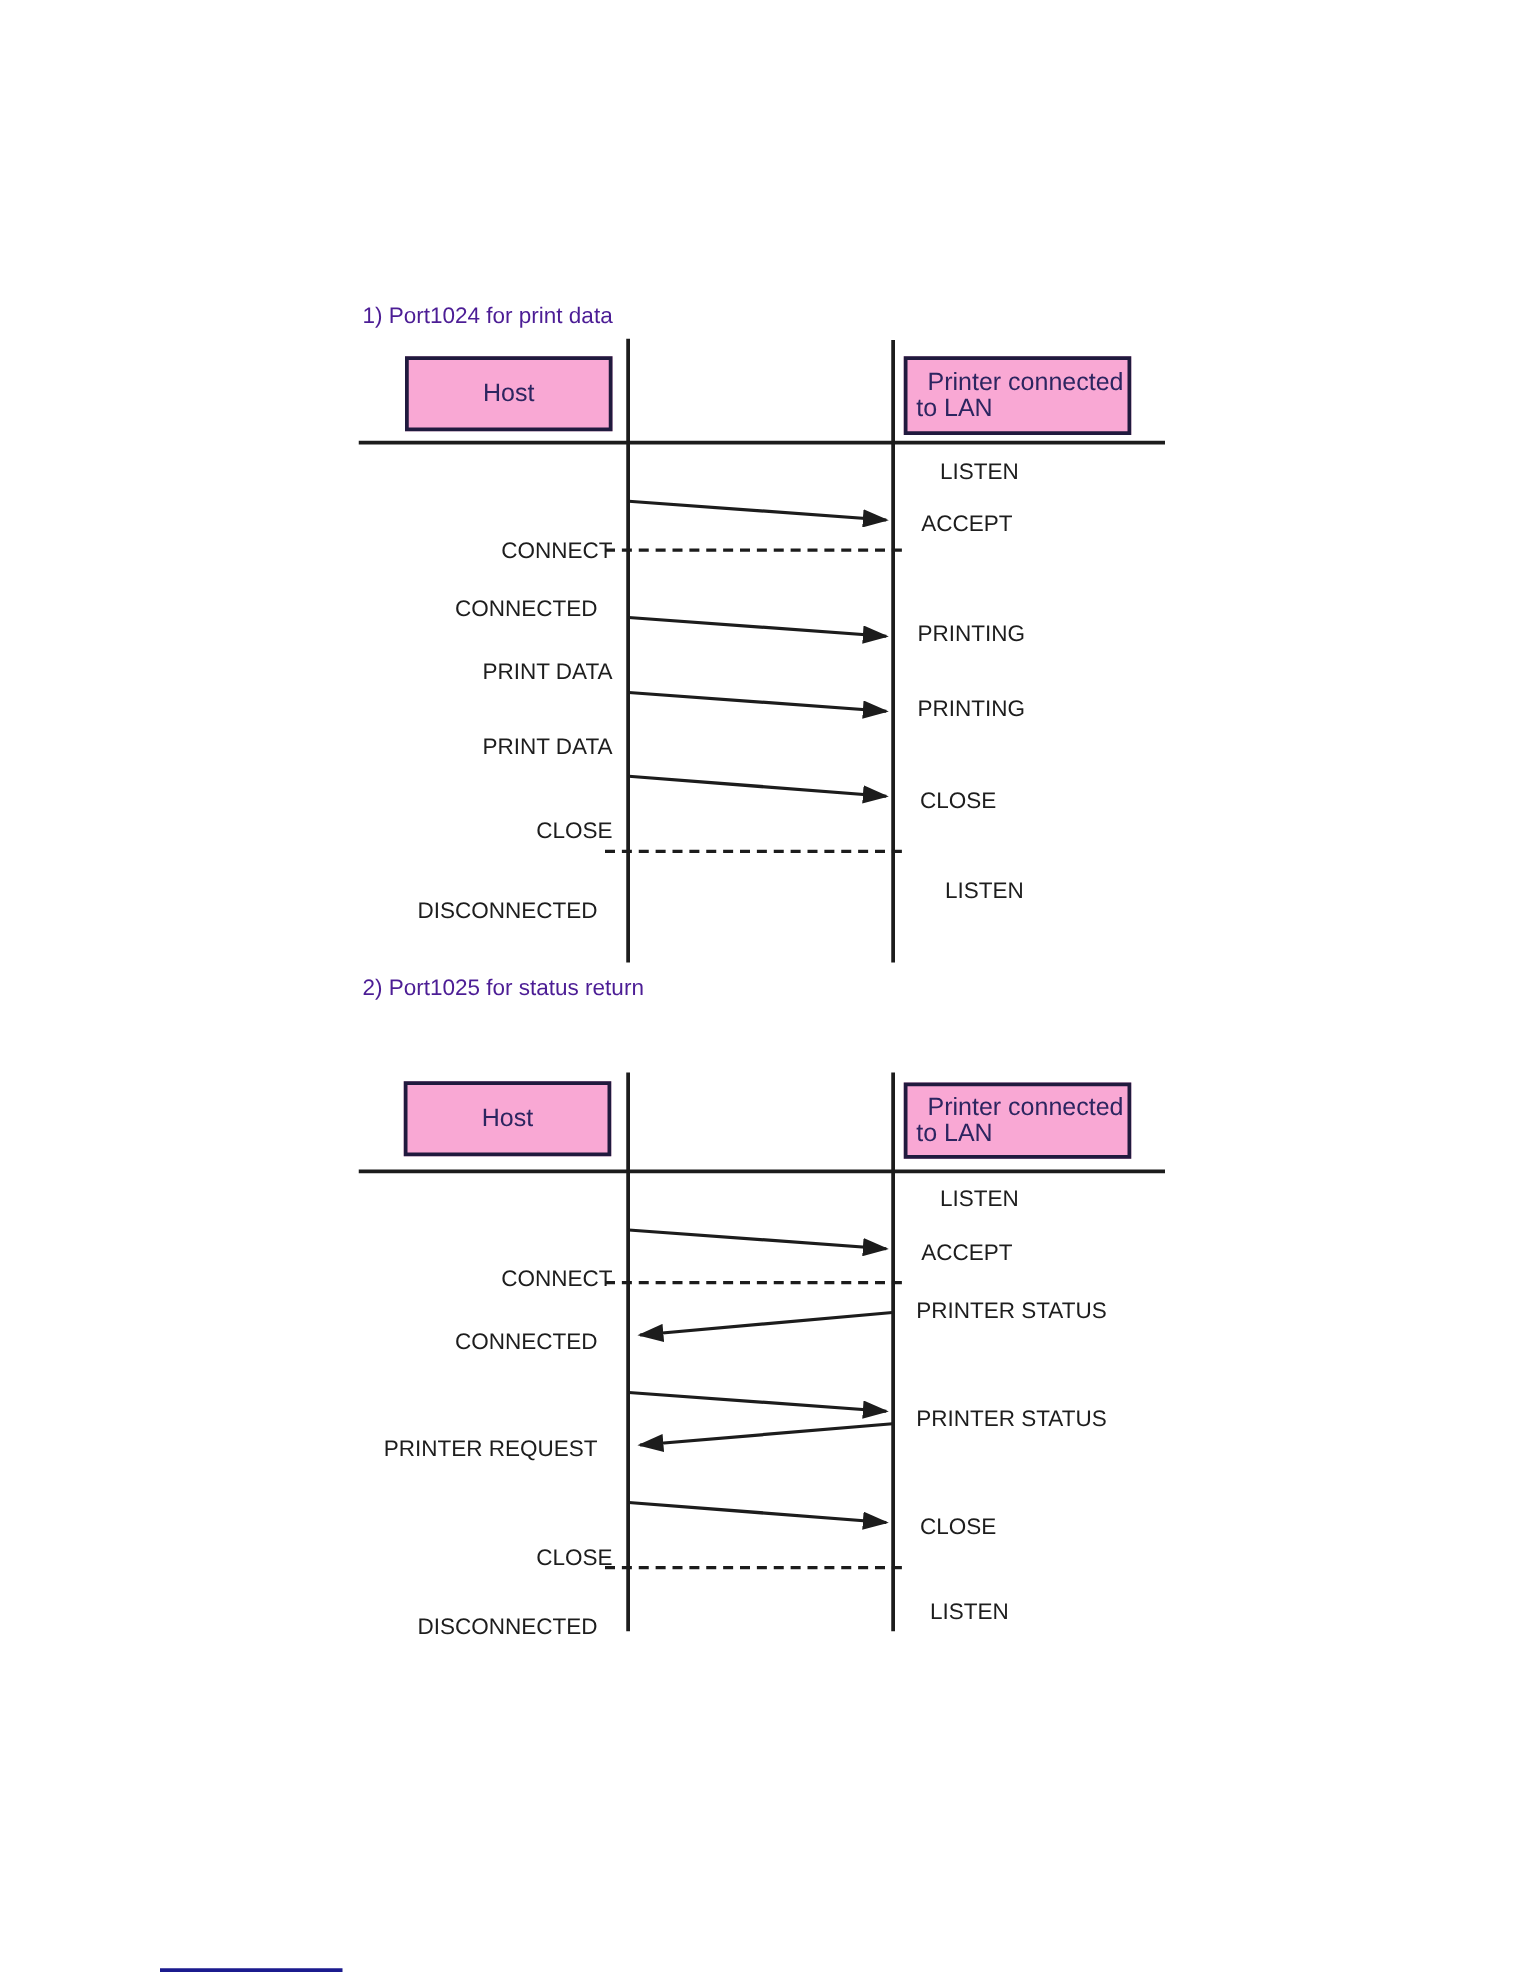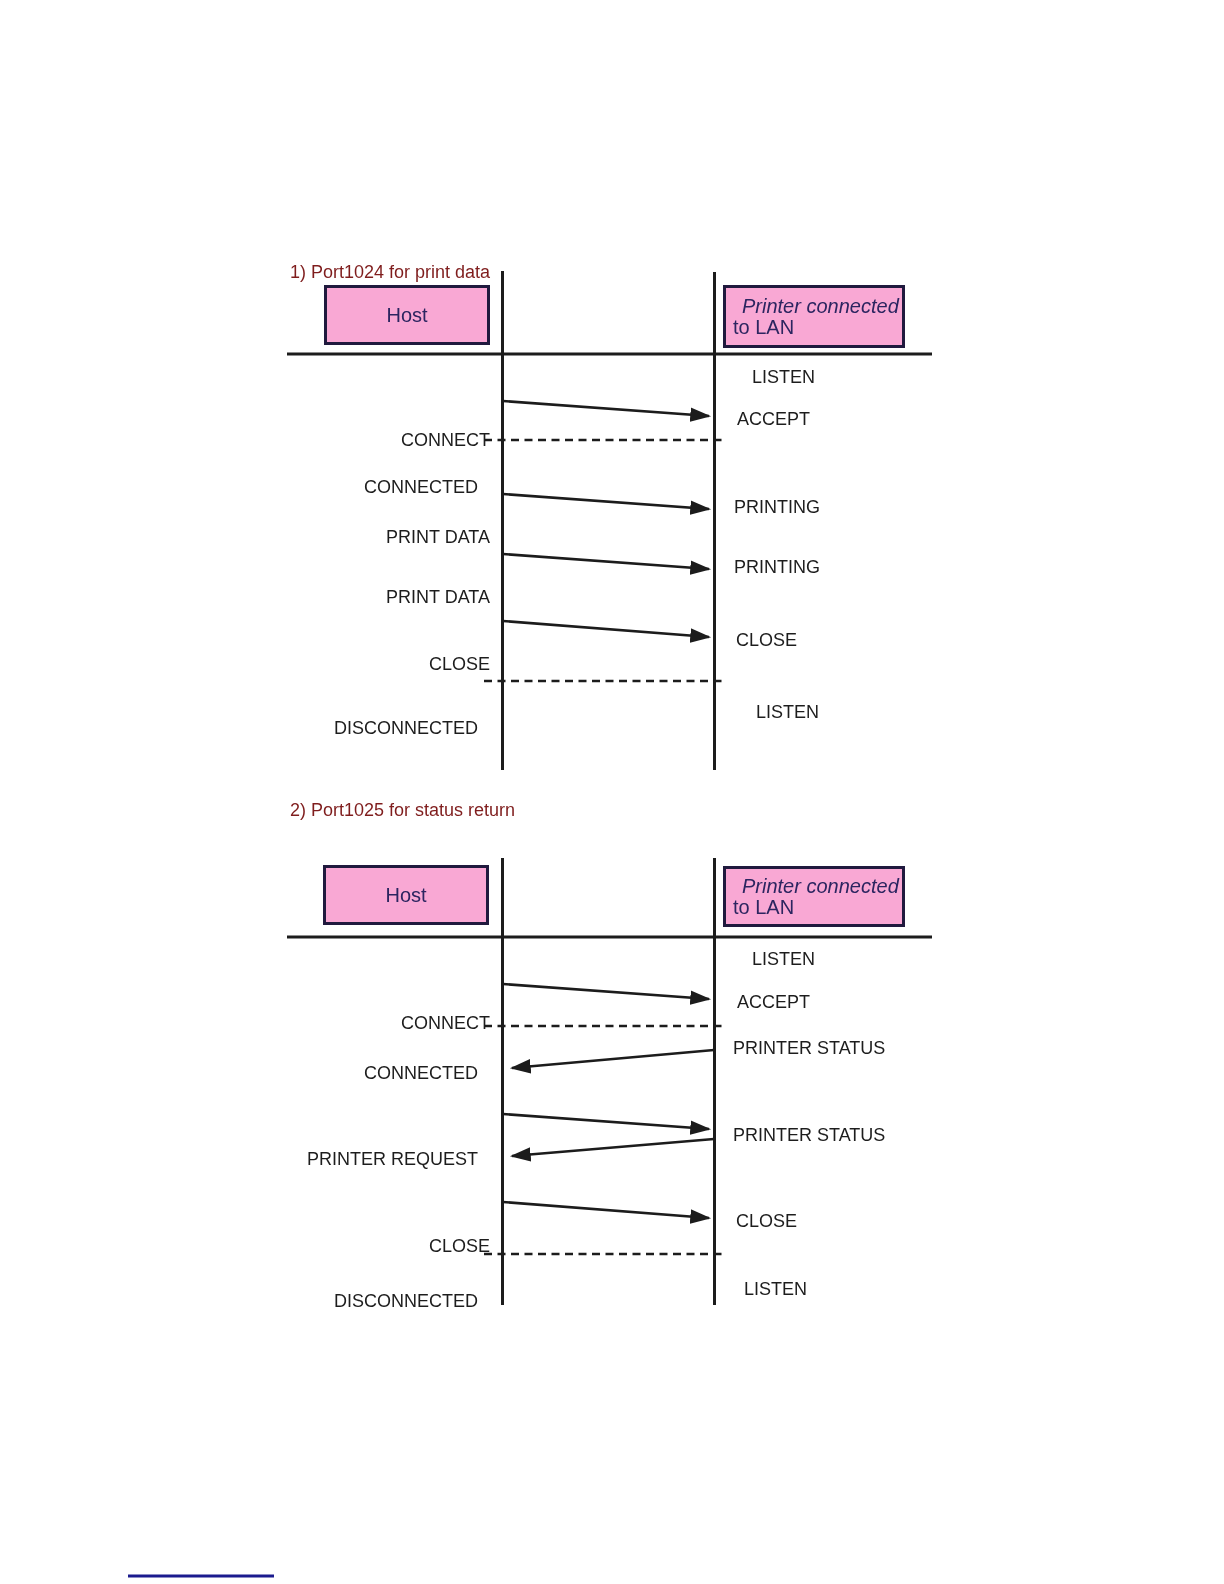--- a/index.html
+++ b/index.html
@@ -5,32 +5,32 @@
   html,body{margin:0;padding:0;background:#ffffff;}
   #page{
     position:relative;
     width:1224px;height:1584px;
     background:#ffffff;
     font-family:"Liberation Sans", sans-serif;
     overflow:hidden;
   }
   .abs{position:absolute;}
   .title{
-    font-size:18px;color:#7f1d1d;line-height:20px;white-space:nowrap;margin-top:20px;
+    font-size:18px;color:#4c1d95;line-height:20px;white-space:nowrap;
   }
   .node-box{
     background:#f9a8d4;
     border:3px solid #201a3e;
     box-sizing:border-box;
     color:#2c2560;
     font-size:20px;
     display:flex;flex-direction:column;justify-content:center;
   }
   .node-box.center{align-items:center;}
-  .node-box .bl1{padding-left:16px;line-height:21px;white-space:nowrap;font-style:italic;}
+  .node-box .bl1{padding-left:16px;line-height:21px;white-space:nowrap;}
   .node-box .bl2{padding-left:7px;line-height:21px;white-space:nowrap;}
   .msg{
     font-size:18px;color:#1d1d1d;line-height:19px;white-space:nowrap;
   }
   .msg.left{width:250px;text-align:right;margin-top:48px;}
   svg{display:block;}
 </style>
 </head>
 <body>
 

